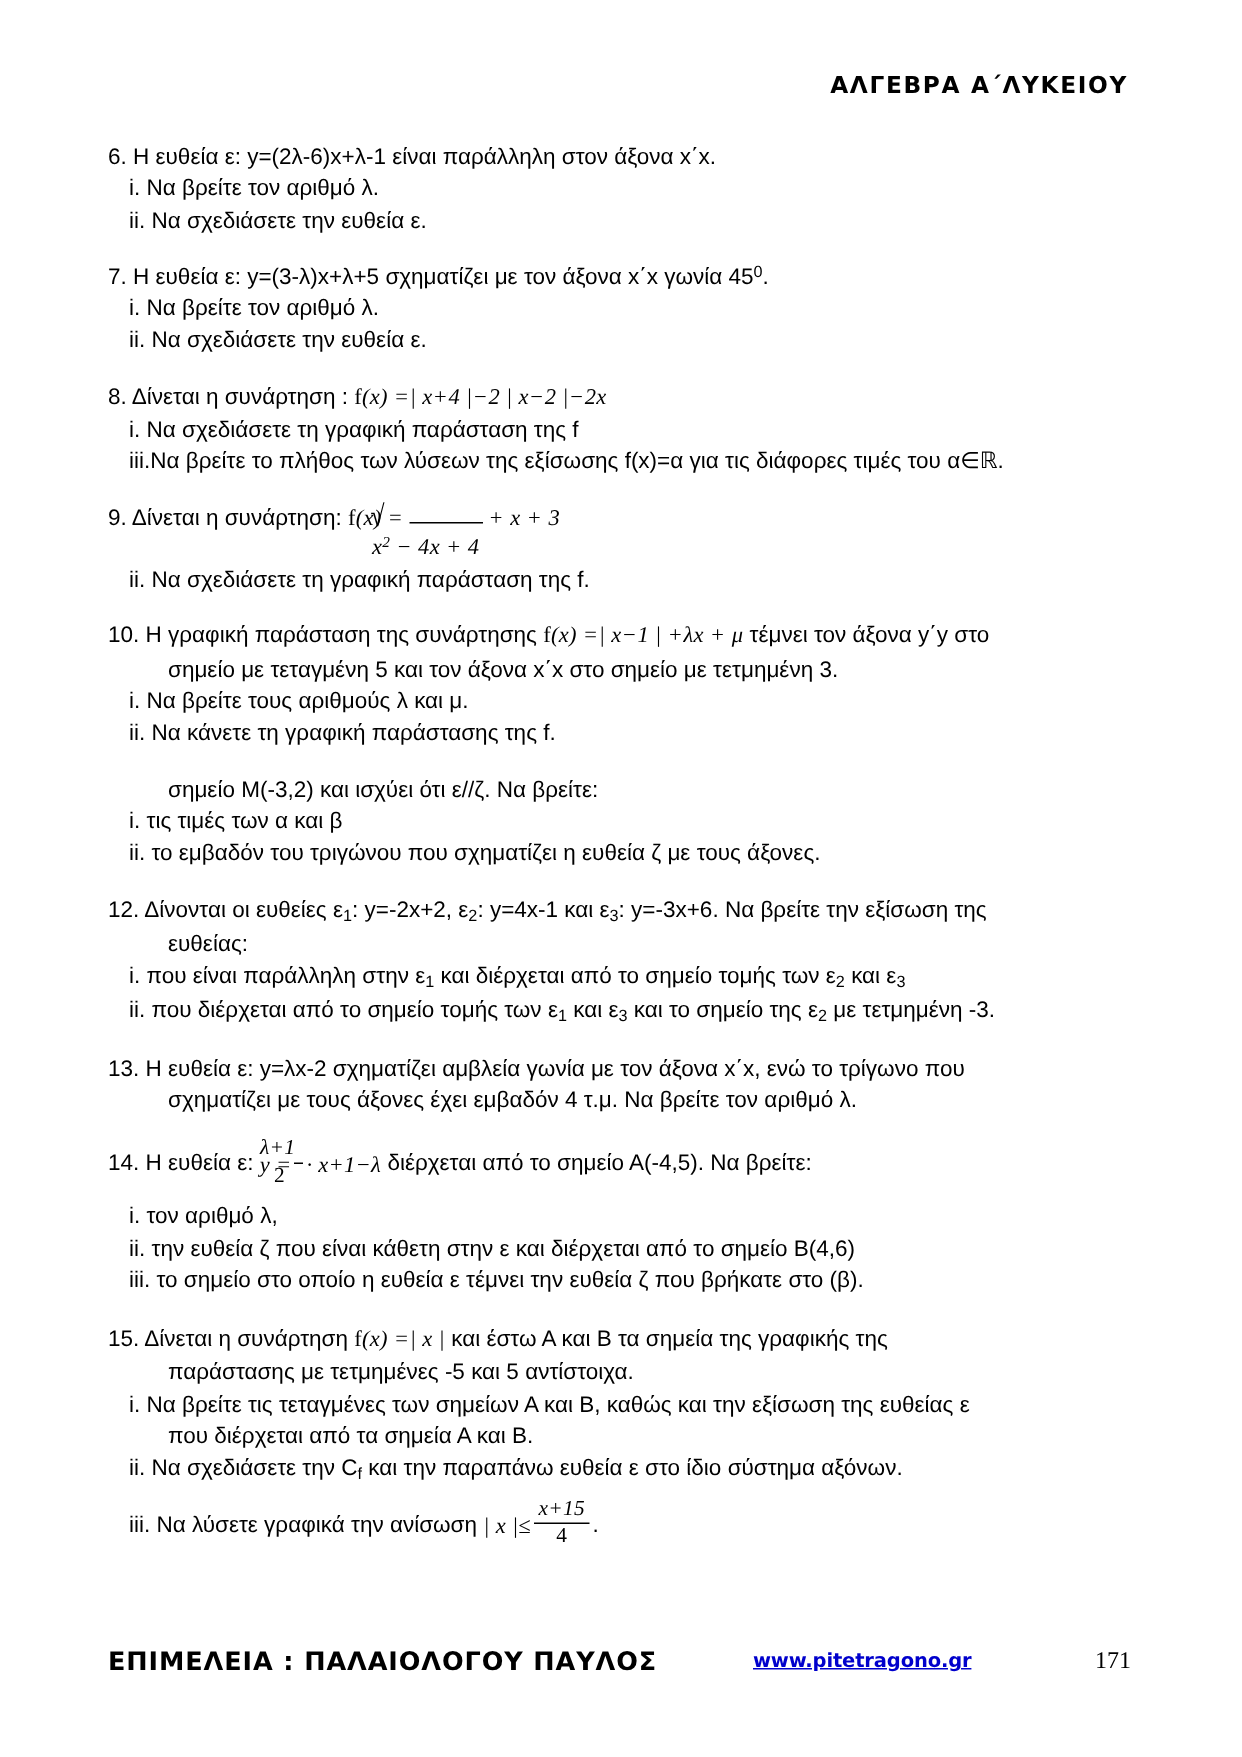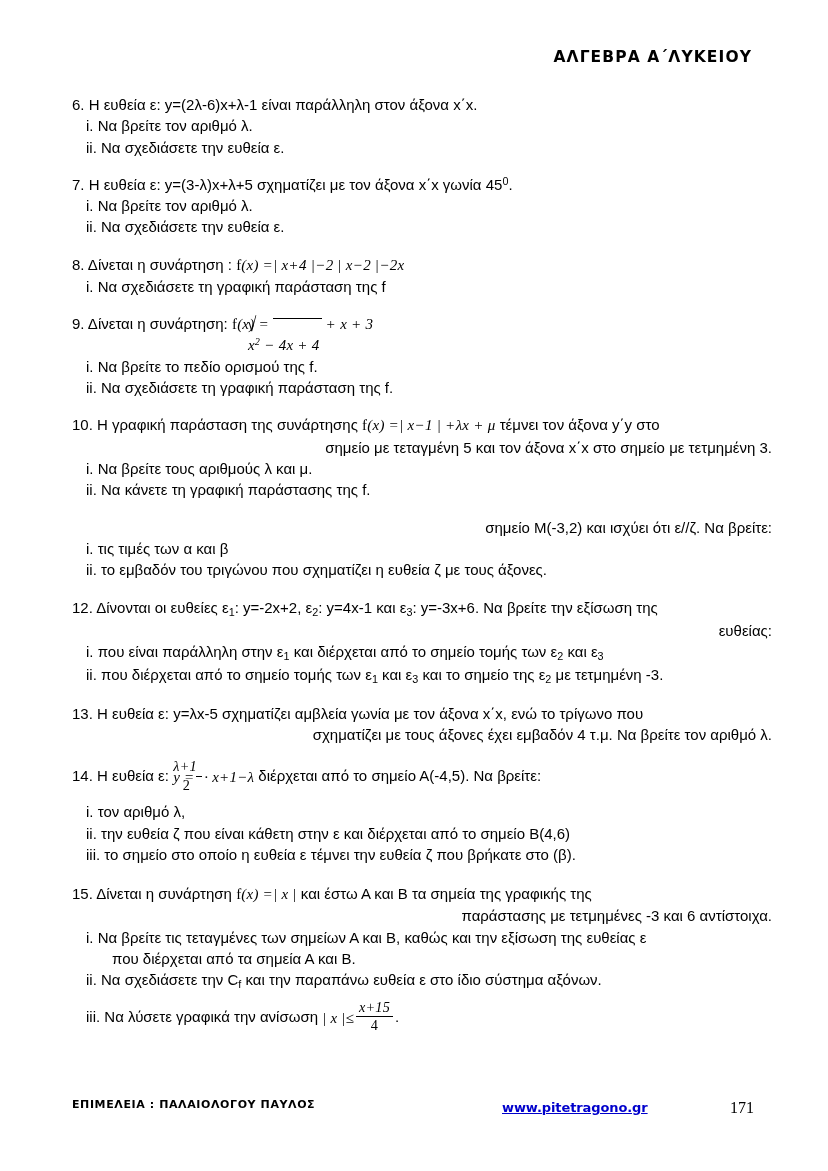--- a/index.html
+++ b/index.html
@@ -48,21 +48,20 @@
     line-height: 1.42;
   }
 
   .stem {
     position: relative;
     padding-left: 26px;
     text-indent: -26px;
   }
   .stem-cont {
     padding-left: 40px;
-    text-align: right;
   }
 
   .sub {
     padding-left: 14px;
   }
   .sub-indent2 {
     padding-left: 40px;
   }
 
   sub { font-size: 0.72em; vertical-align: -0.25em; }
@@ -88,22 +87,22 @@
   }
   .radical .sign {
     font-family: "Liberation Serif", serif;
     font-style: normal;
     font-size: 17px;
     line-height: 1;
     transform: translateY(1px) scaleY(1.18);
   }
   .radical .rad-body {
     border-top: 1.1px solid #000;
-    padding: 16px 2px 0 1px;
-    margin-top: 1px;
+    padding: 6px 2px 0 1px;
+    margin-top: 11px;
   }
 
   
   .frac {
     display: inline-flex;
     flex-direction: column;
     align-items: center;
     vertical-align: middle;
     margin: 0 2px;
     line-height: 1.08;
@@ -131,21 +130,21 @@
     right: 60px;
     top: 1098px;
     height: 26px;
   }
   .footer-author {
     position: absolute;
     left: 0;
     top: 0;
     font-family: "DejaVu Sans", sans-serif;
     font-weight: bold;
-    font-size: 11px;
+    font-size: 17px;
     letter-spacing: 0.6px;
     white-space: nowrap;
   }
   .footer-link {
     position: absolute;
     left: 430px;
     top: 2px;
     font-family: "DejaVu Sans", sans-serif;
     font-weight: bold;
     font-size: 13px;
@@ -188,31 +187,31 @@
       <div class="sub">i. Να βρείτε τον αριθμό λ.</div>
       <div class="sub">ii. Να σχεδιάσετε την ευθεία ε.</div>
     </div>
 
     <div class="problem">
       <div class="stem">
         <span>8.</span>
         <span>Δίνεται η συνάρτηση : </span><span class="math"><span class="up">f</span>(<span>x</span>) <span class="op">=</span>| <span>x</span><span class="op">+</span>4 |<span class="op">−</span>2 | <span>x</span><span class="op">−</span>2 |<span class="op">−</span>2<span>x</span></span>
       </div>
       <div class="sub">i. Να σχεδιάσετε τη γραφική παράσταση της f</div>
+      <div class="sub">iii.Να βρείτε το πλήθος των λύσεων της εξίσωσης f(x)=α για τις διάφορες τιμές του  α∈ℝ.</div>
     </div>
 
     <div class="problem">
       <div class="stem">
         <span>9.</span>
         <span>Δίνεται η συνάρτηση: </span><span class="math"><span class="up">f</span>(<span>x</span>) <span class="op">=</span> <span class="radical">
               <span class="sign">√</span>
               <span class="rad-body"><span>x</span><sup>2</sup> <span class="op">−</span> 4<span>x</span> <span class="op">+</span> 4</span>
             </span> <span class="op">+</span> <span>x</span> <span class="op">+</span> 3</span>
       </div>
-      <div class="sub">i. Να βρείτε το πεδίο ορισμού της f.</div>
       <div class="sub">ii. Να σχεδιάσετε τη γραφική παράσταση της f.</div>
     </div>
 
     <div class="problem">
       <div class="stem">
         <span>10.</span>
         <span>Η γραφική παράσταση της συνάρτησης </span><span class="math"><span class="up">f</span>(<span>x</span>) <span class="op">=</span>| <span>x</span><span class="op">−</span>1 | <span class="op">+</span>λ<span>x</span> <span class="op">+</span> μ</span><span> τέμνει τον άξονα y΄y στο</span>
       </div>
       <div class="stem-cont">σημείο με τεταγμένη 5 και τον άξονα x΄x στο σημείο με τετμημένη 3.</div>
       <div class="sub">i. Να βρείτε τους αριθμούς λ και μ.</div>
@@ -235,21 +234,21 @@
         <span>i. που είναι παράλληλη στην ε</span><sub>1</sub><span> και διέρχεται από το σημείο τομής των ε</span><sub>2</sub><span> και ε</span><sub>3</sub>
       </div>
       <div class="sub">
         <span>ii. που διέρχεται από το σημείο τομής των ε</span><sub>1</sub><span> και ε</span><sub>3</sub><span> και το σημείο της ε</span><sub>2</sub><span> με τετμημένη -3.</span>
       </div>
     </div>
 
     <div class="problem">
       <div class="stem">
         <span>13.</span>
-        <span>Η ευθεία ε: y=λx-5 σχηματίζει αμβλεία γωνία με τον άξονα x΄x, ενώ το τρίγωνο που</span>
+        <span>Η ευθεία ε: y=λx-2 σχηματίζει αμβλεία γωνία με τον άξονα x΄x, ενώ το τρίγωνο που</span>
       </div>
       <div class="stem-cont">σχηματίζει με τους άξονες έχει εμβαδόν 4 τ.μ. Να βρείτε τον αριθμό λ.</div>
     </div>
 
     <div class="problem" style="margin-bottom:18px;">
       <div class="stem" style="line-height:1.9;">
         <span>14.</span>
         <span>Η  ευθεία ε:  </span><span class="math"><span>y =</span><span class="frac">
               <span class="num">λ+1</span>
               <span class="den">2</span>
@@ -258,21 +257,21 @@
       <div class="sub" style="margin-top:6px;">i. τον αριθμό λ,</div>
       <div class="sub">ii. την ευθεία ζ που είναι κάθετη στην ε και διέρχεται από το σημείο Β(4,6)</div>
       <div class="sub">iii. το σημείο στο οποίο η ευθεία ε τέμνει την ευθεία ζ που βρήκατε στο (β).</div>
     </div>
 
     <div class="problem">
       <div class="stem">
         <span>15.</span>
         <span>Δίνεται η συνάρτηση  </span><span class="math"><span class="up">f</span>(<span>x</span>) <span class="op">=</span>| <span>x</span> |</span><span> και έστω Α και Β τα σημεία της γραφικής της</span>
       </div>
-      <div class="stem-cont">παράστασης με τετμημένες -3 και 6 αντίστοιχα.</div>
+      <div class="stem-cont">παράστασης με τετμημένες -5 και 5 αντίστοιχα.</div>
       <div class="sub">i. Να βρείτε τις τεταγμένες των σημείων Α και Β, καθώς και την εξίσωση της ευθείας ε</div>
       <div class="sub-indent2">που διέρχεται από τα σημεία Α και Β.</div>
       <div class="sub">
         <span>ii. Να σχεδιάσετε την C</span><sub>f</sub><span> και την παραπάνω ευθεία ε στο ίδιο σύστημα αξόνων.</span>
       </div>
       <div class="sub" style="margin-top:10px; line-height:1.9;">
         <span>iii. Να λύσετε γραφικά την ανίσωση </span><span class="math"><span>| x |≤</span><span class="frac">
               <span class="num">x+15</span>
               <span class="den">4</span>
             </span></span><span>.</span>

